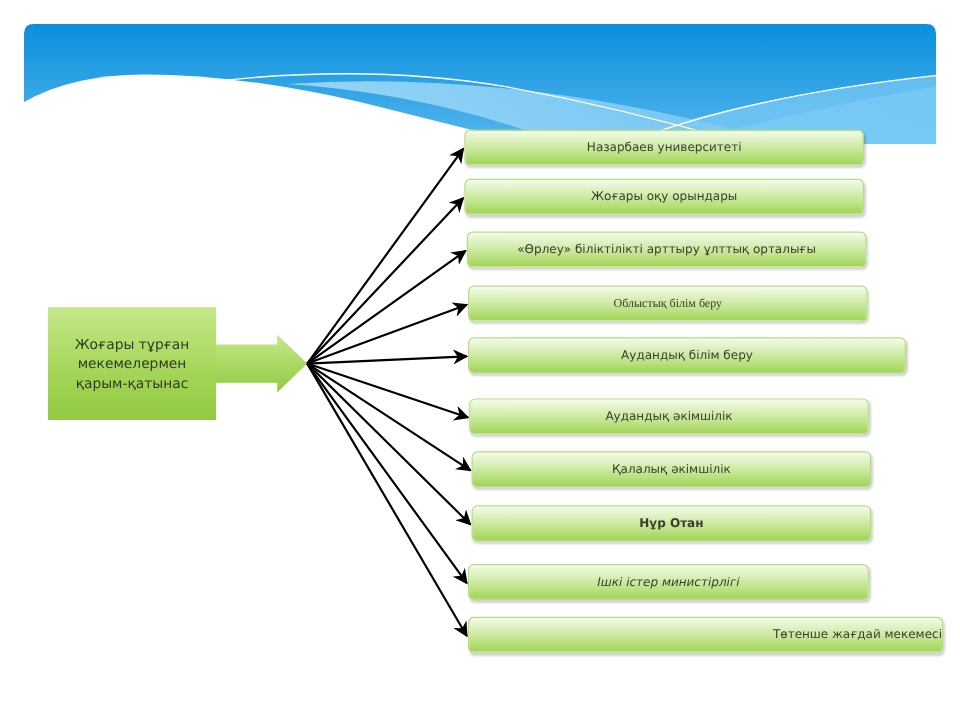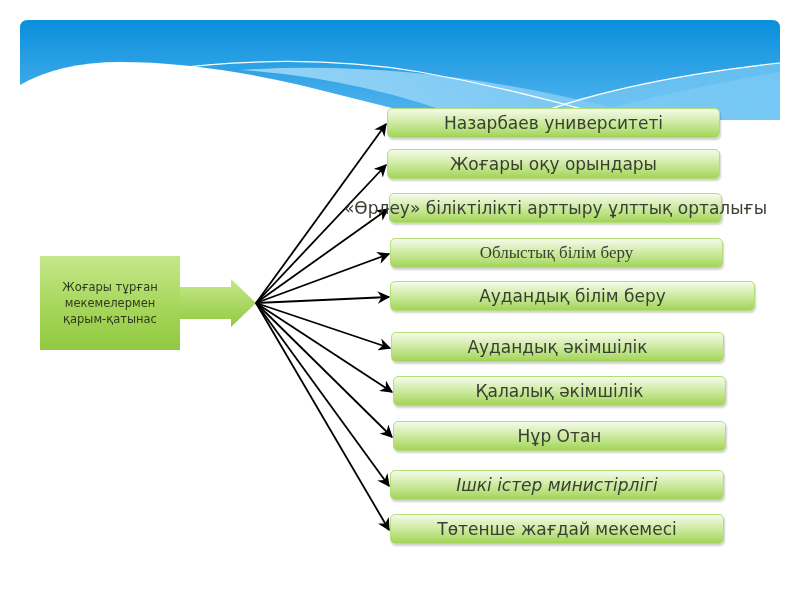--- a/index.html
+++ b/index.html
@@ -21,21 +21,21 @@
     }
     .source-box span { white-space: pre-line; }
     .target-box {
       position: absolute; height: 30px;
       border: 1px solid #b5dd7c;
       border-radius: 5px;
       background: linear-gradient(to bottom, #f4fbe9 0%, #d9efb7 35%, #b8e07c 75%, #a2d457 100%);
       box-shadow: 1px 2px 2px rgba(0,0,0,0.18);
       display: flex; align-items: center; justify-content: center;
       color: #3a3f33;
-      font-size: 17px;
+      font-size: 10px;
       box-sizing: border-box;
       white-space: nowrap;
     }
   </style>
 </head>
 <body>
 
 <svg id="banner" viewBox="0 0 800 600">
   <defs>
     <linearGradient id="bannerGrad" x1="0" y1="0" x2="0" y2="1">
@@ -109,22 +109,22 @@
     </div>
   <div class="target-box" style="left: 390px; top: 281px; width: 365px;">
       <span>Аудандық білім беру</span>
     </div>
   <div class="target-box" style="left: 391px; top: 332px; width: 333px;">
       <span>Аудандық әкімшілік</span>
     </div>
   <div class="target-box" style="left: 393px; top: 376px; width: 333px; text-align: center;">
       <span>Қалалық әкімшілік</span>
     </div>
-  <div class="target-box" style="left: 393px; top: 421px; width: 333px;">
+  <div class="target-box" style="left: 393px; top: 421px; width: 333px; font-weight: bold;">
       <span>Нұр Отан</span>
     </div>
   <div class="target-box" style="left: 390px; top: 470px; width: 334px; font-style: italic;">
       <span>Ішкі істер министірлігі</span>
     </div>
-  <div class="target-box" style="left: 390px; top: 514px; width: 334px;">
+  <div class="target-box" style="left: 390px; top: 514px; width: 396px; justify-content: flex-end;">
       <span>Төтенше жағдай мекемесі</span>
     </div>
 </div>
 
 </body></html>

